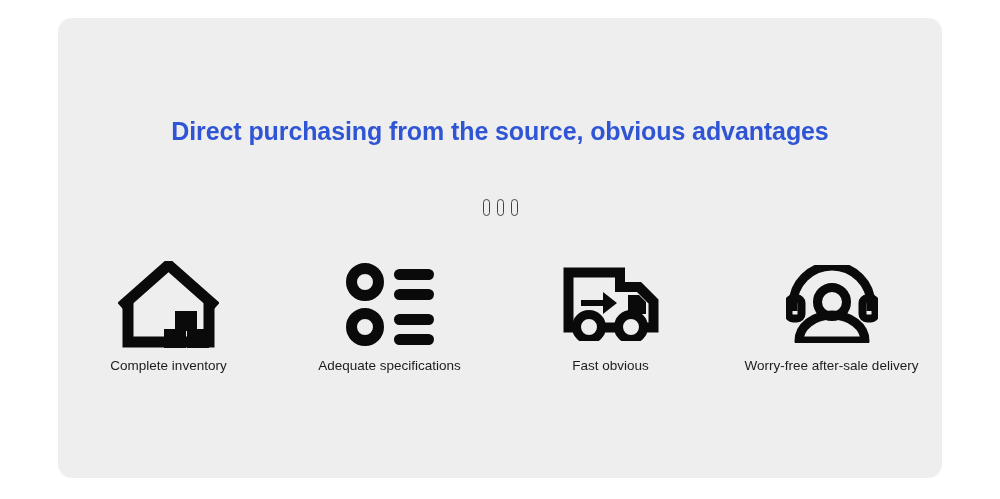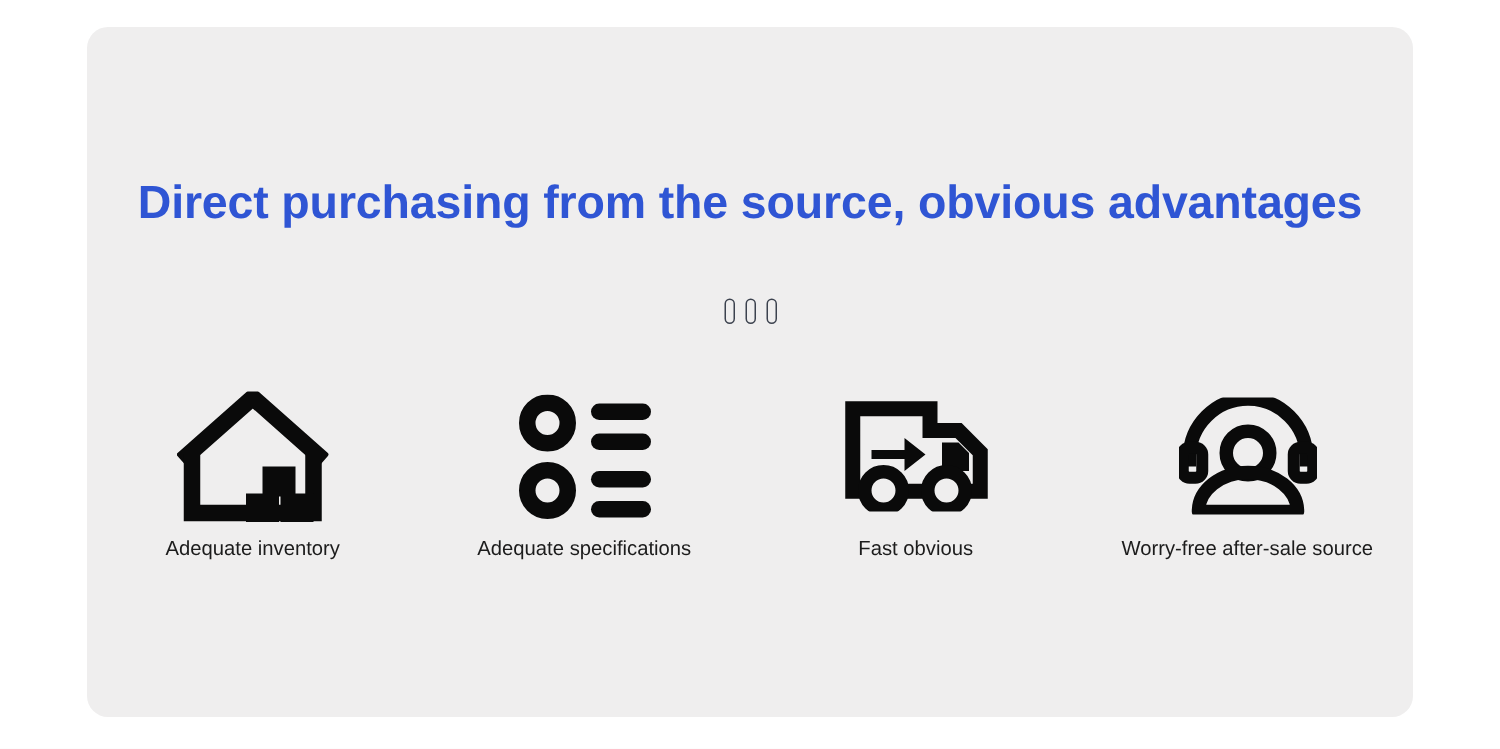--- a/index.html
+++ b/index.html
@@ -35,21 +35,21 @@
   }
 
   
   .headline {
     position: absolute;
     left: 0;
     top: 99px;
     width: 884px;
     text-align: center;
     color: #2f55d4;
-    font-size: 31px;
+    font-size: 25px;
     font-weight: bold;
     letter-spacing: -0.1px;
     white-space: nowrap;
   }
 
   
   .pill-row {
     position: absolute;
     left: 0;
     top: 181px;
@@ -119,21 +119,21 @@
       <div class="feature">
         <div class="feature-icon">
           <svg width="101" height="87" viewBox="0 0 101 87" fill="none">
             <path d="M3 46 L50.5 4 L98 46" stroke="#0a0a0a" stroke-width="11" stroke-linejoin="miter" fill="none"></path>
             <path d="M10 42 L10 81 L91 81 L91 42" stroke="#0a0a0a" stroke-width="11" fill="none"></path>
             <rect x="57" y="50" width="22" height="20" fill="#0a0a0a"></rect>
             <rect x="46" y="68" width="22" height="19" fill="#0a0a0a"></rect>
             <rect x="69" y="68" width="22" height="19" fill="#0a0a0a"></rect>
           </svg>
         </div>
-        <div class="feature-label">Adequate inventory</div>
+        <div class="feature-label">Complete inventory</div>
       </div>
 
       <div class="feature">
         <div class="feature-icon">
           <svg width="88" height="83" viewBox="0 0 88 83" fill="none">
             <circle cx="19" cy="19" r="13.5" stroke="#0a0a0a" stroke-width="11" fill="none"></circle>
             <circle cx="19" cy="64" r="13.5" stroke="#0a0a0a" stroke-width="11" fill="none"></circle>
             <rect x="48" y="6" width="40" height="11" rx="5.5" fill="#0a0a0a"></rect>
             <rect x="48" y="26" width="40" height="11" rx="5.5" fill="#0a0a0a"></rect>
             <rect x="48" y="51" width="40" height="11" rx="5.5" fill="#0a0a0a"></rect>
@@ -159,18 +159,18 @@
       <div class="feature">
         <div class="feature-icon">
           <svg width="92" height="78" viewBox="0 0 92 78" fill="none">
             <path d="M7 46 L7 40 A39 39 0 0 1 85 40 L85 46" stroke="#0a0a0a" stroke-width="9" fill="none" stroke-linecap="butt"></path>
             <rect x="2.5" y="33.5" width="13" height="20" rx="4.5" stroke="#0a0a0a" stroke-width="8" fill="none"></rect>
             <rect x="76.5" y="33.5" width="13" height="20" rx="4.5" stroke="#0a0a0a" stroke-width="8" fill="none"></rect>
             <circle cx="46" cy="37" r="14.5" stroke="#0a0a0a" stroke-width="9" fill="none"></circle>
             <path d="M13 76 A33 26 0 0 1 79 76 Z" stroke="#0a0a0a" stroke-width="9" fill="none" stroke-linejoin="round"></path>
           </svg>
         </div>
-        <div class="feature-label">Worry-free after-sale source</div>
+        <div class="feature-label">Worry-free after-sale delivery</div>
       </div>
 
     </div>
   </div>
 </div>
 
 </body></html>

